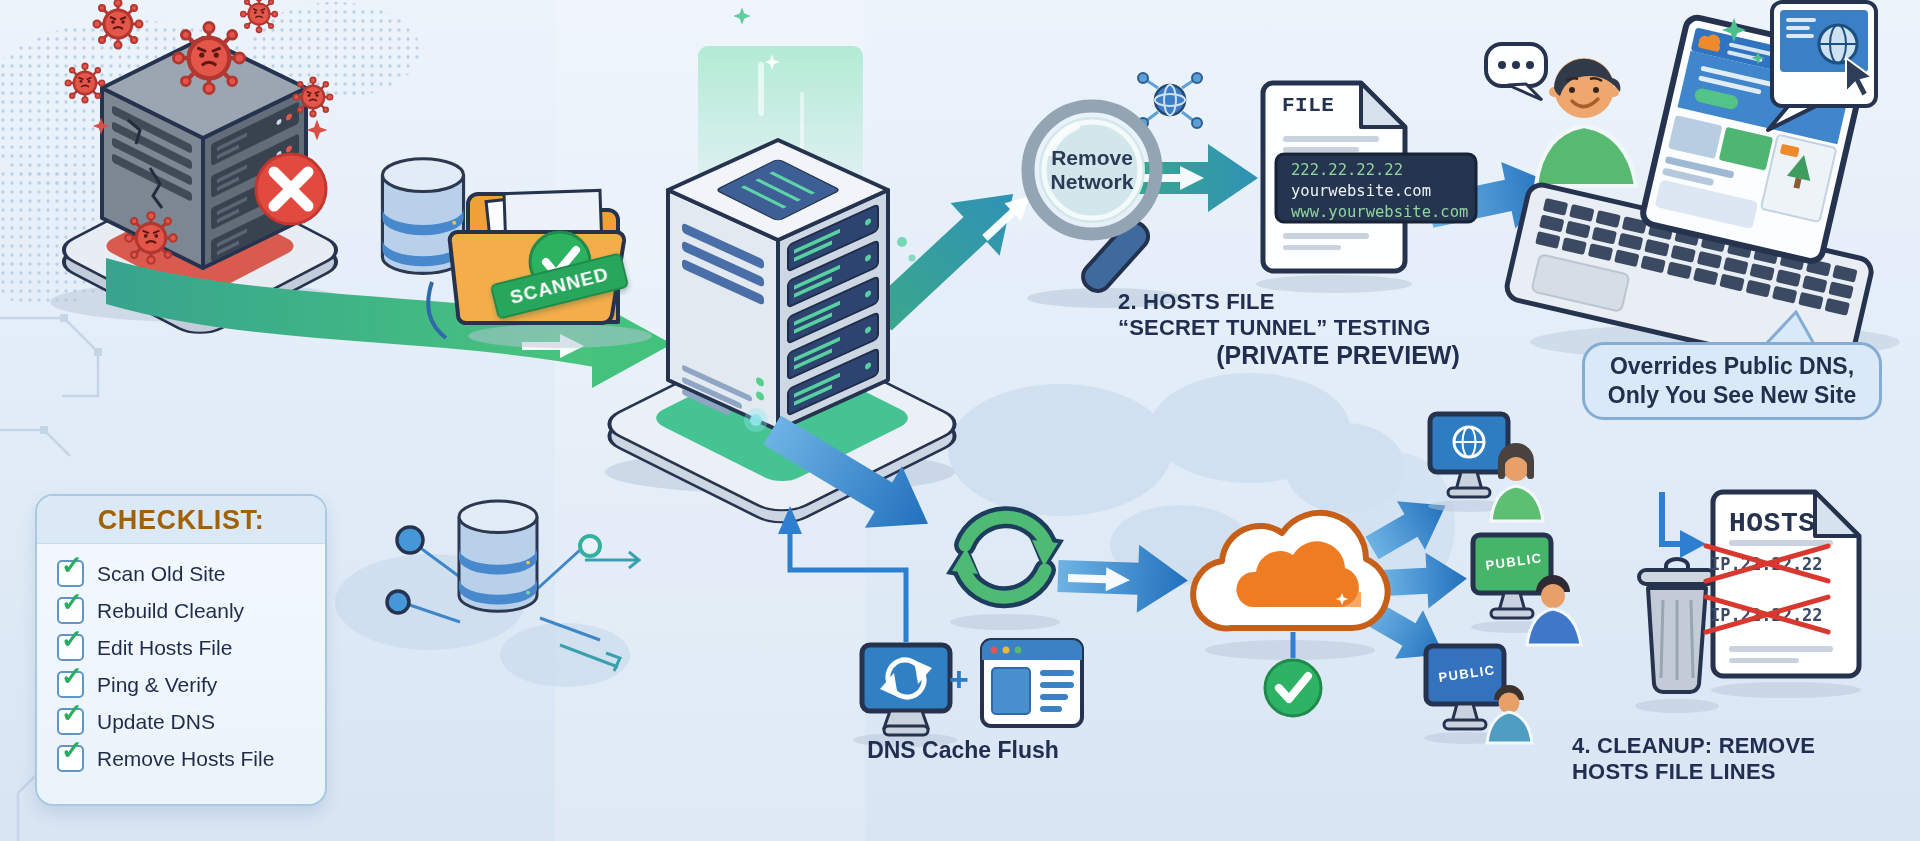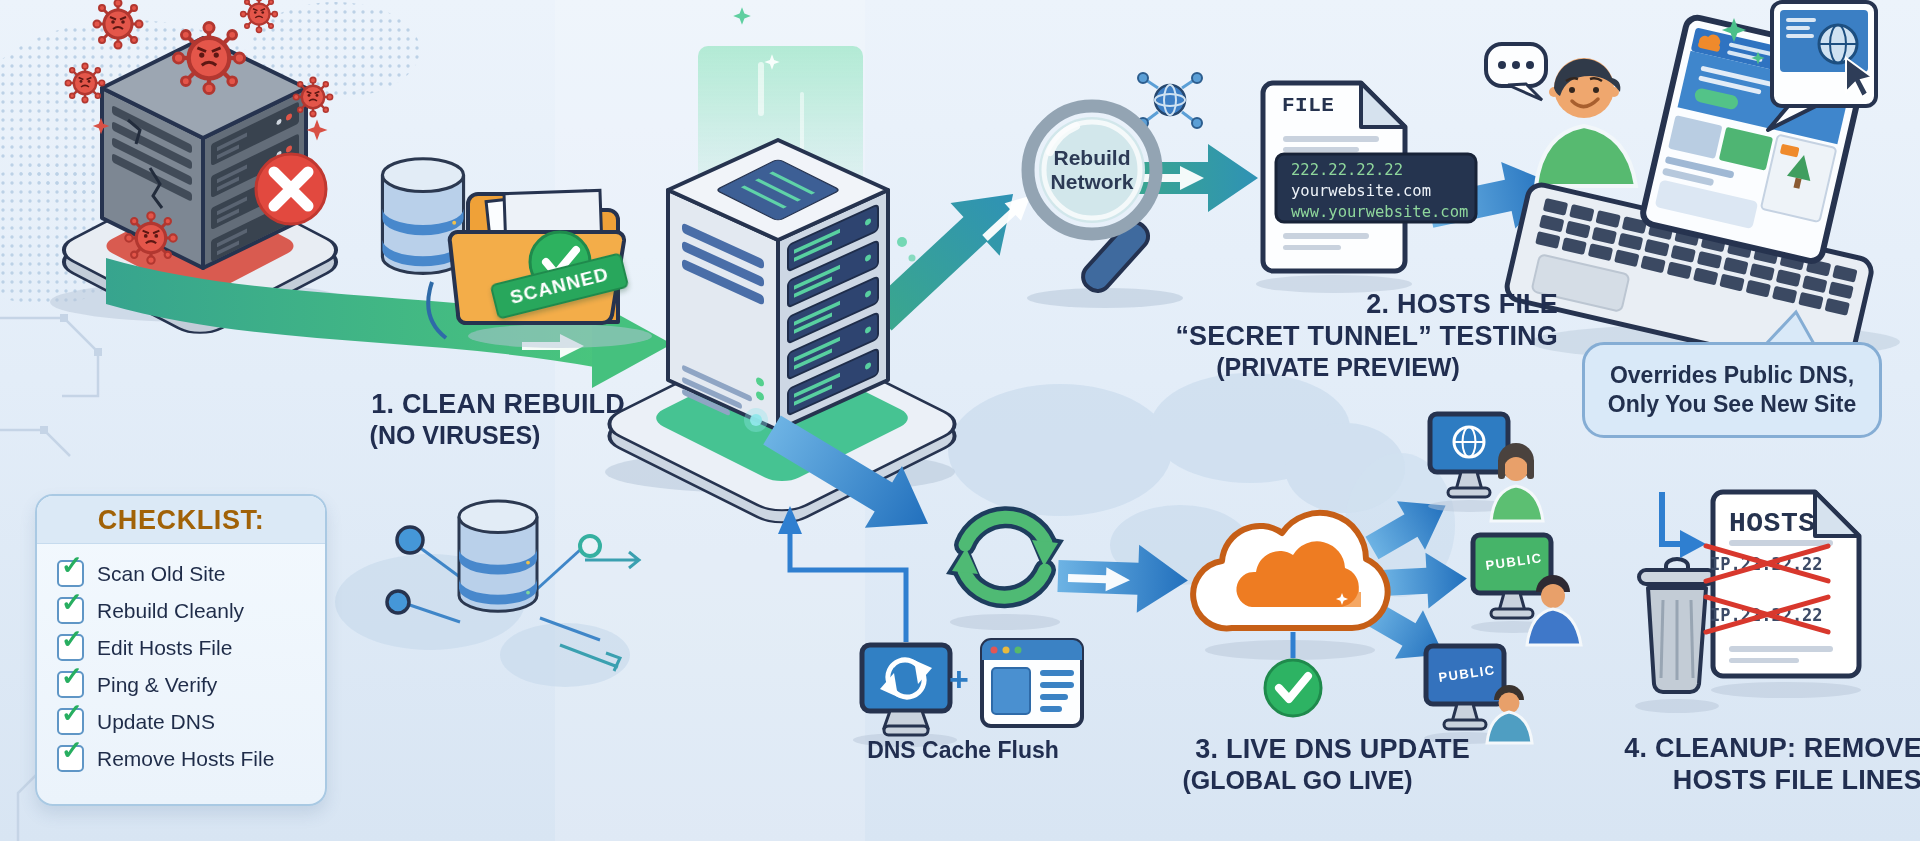--- a/index.html
+++ b/index.html
@@ -1,35 +1,35 @@
 <!DOCTYPE html>
 <html><head>
 <meta charset="utf-8">
 <style>
   html,body{margin:0;padding:0;background:#dde8f4;}
   .stage{position:relative;width:1920px;height:841px;overflow:hidden;
     background:linear-gradient(180deg,#ecf3fb 0%,#e3edf8 45%,#d8e5f3 100%);
     font-family:"Liberation Sans",sans-serif;color:#22304e;}
   svg.bg{position:absolute;left:0;top:0;}
   .abs{position:absolute;}
-  .step-line1{font-weight:800;font-size:27px;line-height:1.18;text-align:right;color:#212e50;letter-spacing:.2px;}
+  .step-line1{font-weight:800;font-size:22px;line-height:1.18;text-align:left;color:#212e50;letter-spacing:.2px;}
   .step-line2{font-weight:600;font-size:25px;line-height:1.18;text-align:center;color:#212e50;}
   .checklist{left:35px;top:494px;width:288px;height:308px;
     background:linear-gradient(180deg,#f3f9fe,#ebf3fb);
     border:2px solid #a9c9e3;border-radius:18px;box-shadow:0 8px 16px rgba(70,100,140,.15);overflow:hidden;}
   .cl-header{background:#dbe9f6;padding:9px 0 7px;text-align:center;font-size:27px;font-weight:800;
     color:#a16207;letter-spacing:.6px;border-bottom:1px solid #c6dbee;}
   .cl-items{padding:11px 20px 0 20px;}
   .cl-row{display:flex;align-items:center;gap:13px;height:37px;}
   .cl-box{width:23px;height:23px;border:2.5px solid #5f96c6;border-radius:5px;background:#fff;position:relative;flex:0 0 auto;}
   .cl-check{position:absolute;left:2px;top:-10px;font-size:26px;font-weight:900;color:#27ae60;line-height:1;}
   .cl-label{font-size:21px;font-weight:500;color:#1f2c49;}
   .private{left:1030px;top:146px;width:124px;text-align:center;font-size:21px;font-weight:800;line-height:1.15;color:#2c3a55;}
   .callout{left:1582px;top:342px;width:282px;background:#d9e9f8;border:3px solid #85add4;border-radius:22px;
-    padding:16px 6px;text-align:center;font-size:23px;font-weight:600;color:#22304e;line-height:1.25;}
+    padding:7px 6px;text-align:center;font-size:23px;font-weight:600;color:#22304e;line-height:1.25;}
   .scanned{left:492px;top:268px;background:#28a75c;color:#fff;font-weight:800;font-size:19px;letter-spacing:1px;
     padding:5px 15px;border-radius:6px;transform:rotate(-14deg);border:2px solid #1f8a4c;box-shadow:0 3px 5px rgba(30,80,50,.3);}
   .doc-label{font-weight:800;font-size:21px;letter-spacing:.5px;color:#26334f;font-family:Liberation Mono, monospace;}
   .mono{font-family:"DejaVu Sans Mono",monospace;}
   .code{left:1291px;top:160px;font-size:15.5px;line-height:21px;font-weight:500;}
   .c-green{color:#8fd79c}.c-white{color:#eef3f9}
   .crosslines{left:1710px;top:553px;width:114px;}
   .crossline{position:relative;font-family:"DejaVu Sans Mono",monospace;font-size:17px;font-weight:700;
     color:#3c4a66;margin-bottom:29px;line-height:22px;}
   .crossline::before,.crossline::after{content:"";position:absolute;left:-8%;width:116%;top:calc(50% - 3px);
@@ -586,35 +586,27 @@
   <path d="M1723,492 h92 l44,44 v130 a10,10 0 0 1 -10,10 h-126 a10,10 0 0 1 -10,-10 v-164 a10,10 0 0 1 10,-10 z" fill="#ffffff" stroke="#26334f" stroke-width="5" stroke-linejoin="round"></path>
   <path d="M1815,492 l44,44 h-44 z" fill="#d6e2ee" stroke="#26334f" stroke-width="4" stroke-linejoin="round"></path>
   <g fill="#c9d2de">
     <rect x="1729" y="540" width="104" height="6" rx="3"></rect>
     <rect x="1729" y="646" width="104" height="6" rx="3"></rect>
           <rect x="1729" y="658" width="70" height="5" rx="2.5"></rect>
   </g>
 </g>
 </svg>
 
-<div class="abs" style="left:285px;top:389px;width:340px;">
-  <div class="step-line1">1. CLEAN REBUILD</div>
-  <div class="step-line2">(NO VIRUSES)</div>
-</div>
 
 <div class="abs" style="left:1118px;top:289px;width:440px;">
   <div class="step-line1">2. HOSTS FILE</div>
   <div class="step-line1">“SECRET TUNNEL” TESTING</div>
   <div class="step-line2">(PRIVATE PREVIEW)</div>
 </div>
 
-<div class="abs" style="left:1125px;top:734px;width:345px;">
-  <div class="step-line1">3. LIVE DNS UPDATE</div>
-  <div class="step-line2">(GLOBAL GO LIVE)</div>
-</div>
 
 <div class="abs" style="left:1572px;top:733px;width:350px;">
   <div class="step-line1">4. CLEANUP: REMOVE</div>
   <div class="step-line1">HOSTS FILE LINES</div>
 </div>
 
 <div class="abs ts-label">
   <div>DNS Cache Flush</div>
 </div>
 <div class="abs plus">+</div>
@@ -655,21 +647,21 @@
     <div class="cl-row">
       <span class="cl-box">
             <span class="cl-check">✓</span>
           </span>
       <span class="cl-label">Remove Hosts File</span>
     </div>
   </div>
 </div>
 
 <div class="abs private">
-  <div>Rebuild</div>
+  <div>Remove</div>
   <div>Network</div>
 </div>
 
 <div class="abs callout">
   <div>Overrides Public DNS,</div>
   <div>Only You See New Site</div>
 </div>
 
 <div class="abs scanned">SCANNED</div>
 

